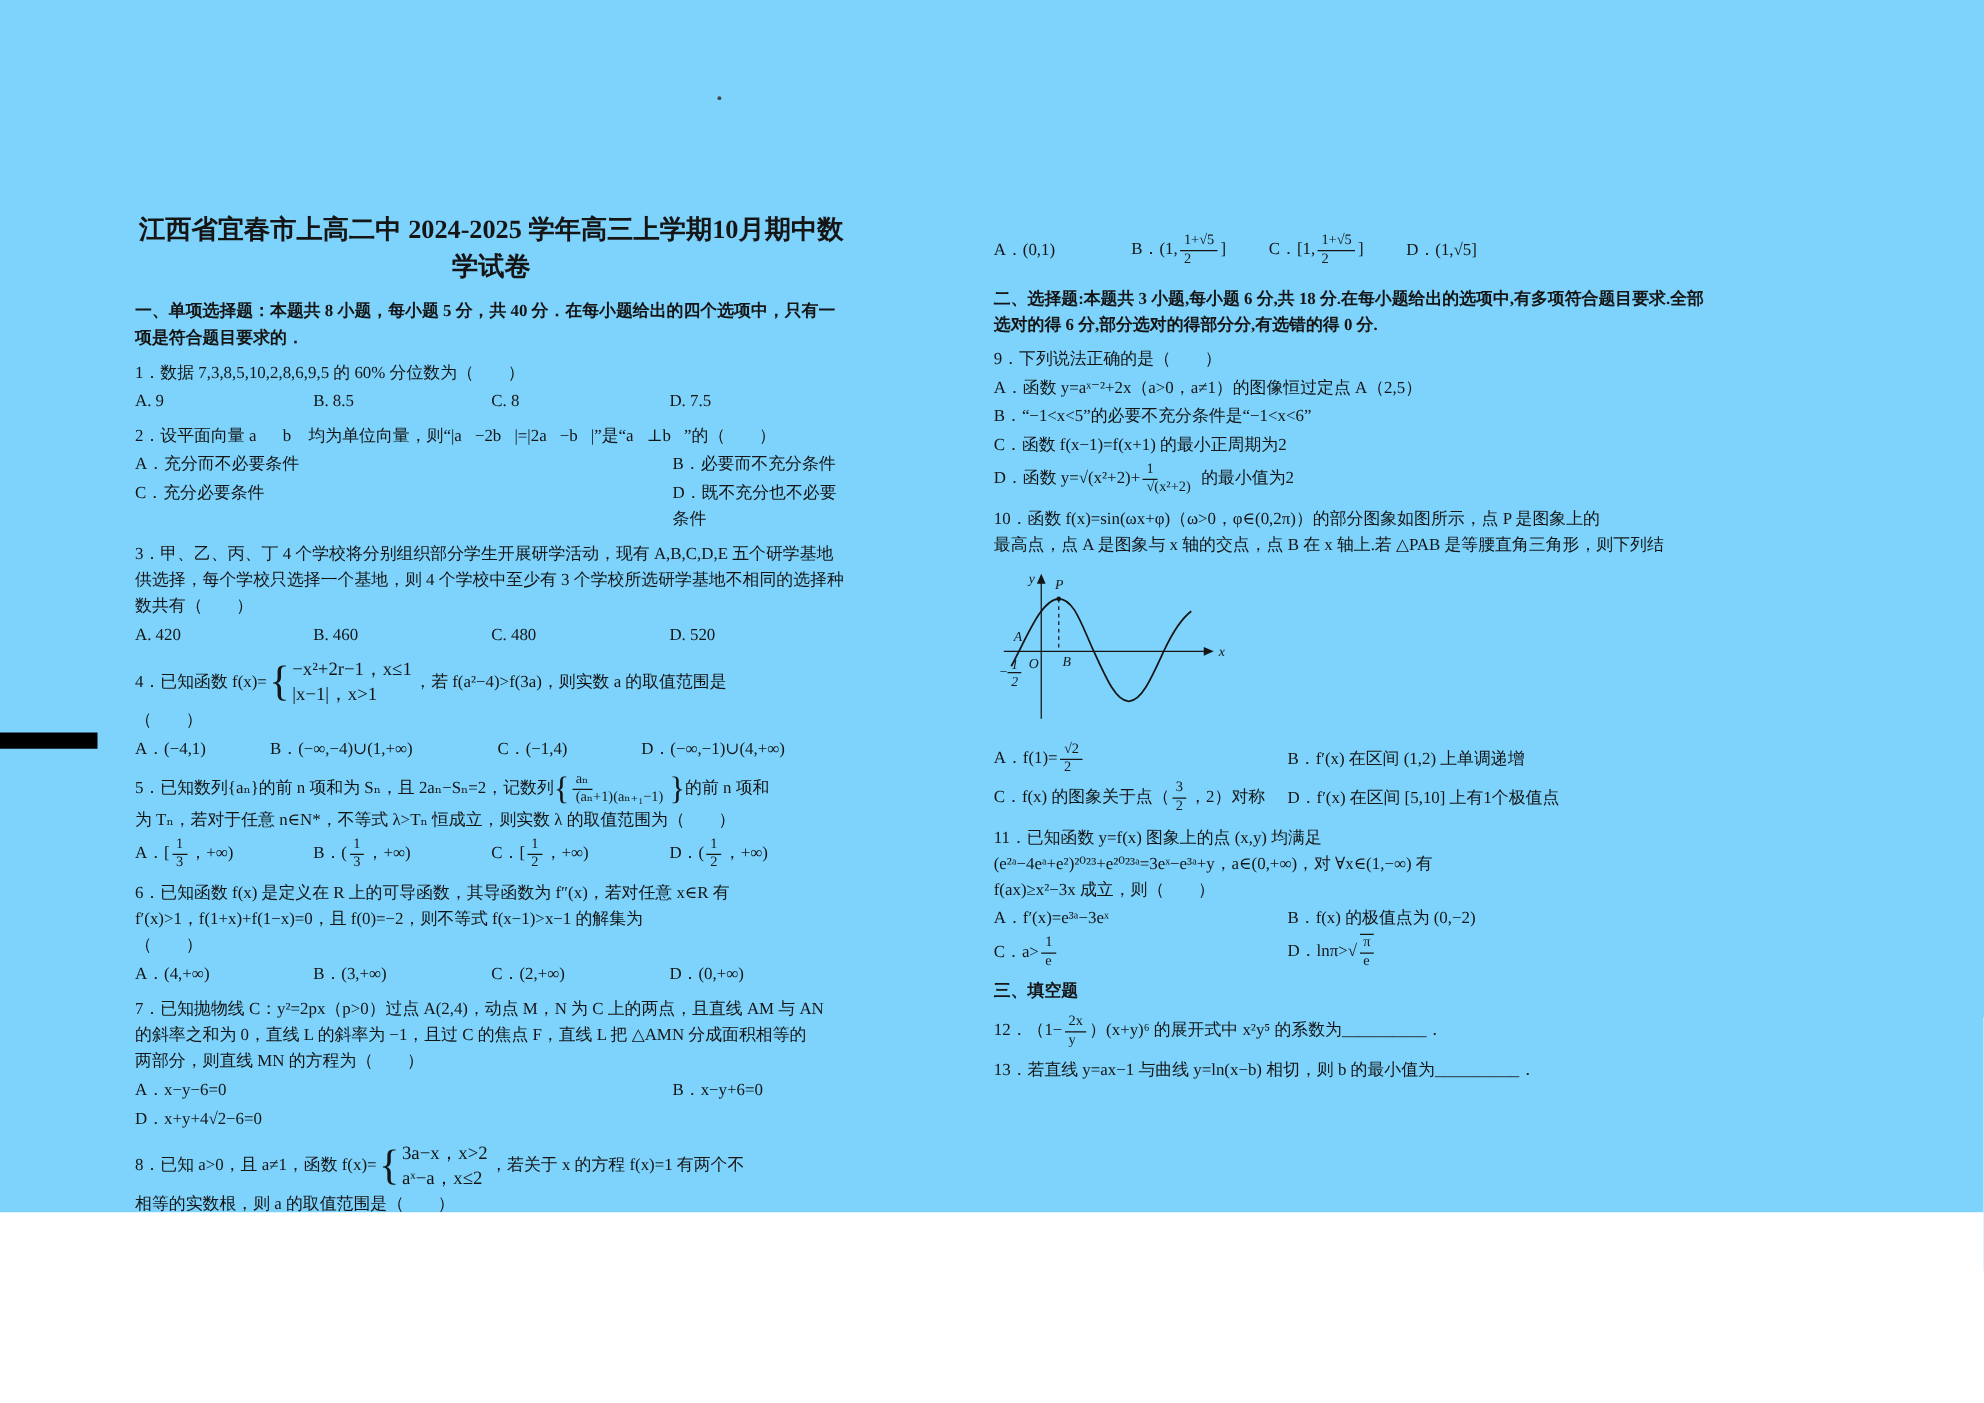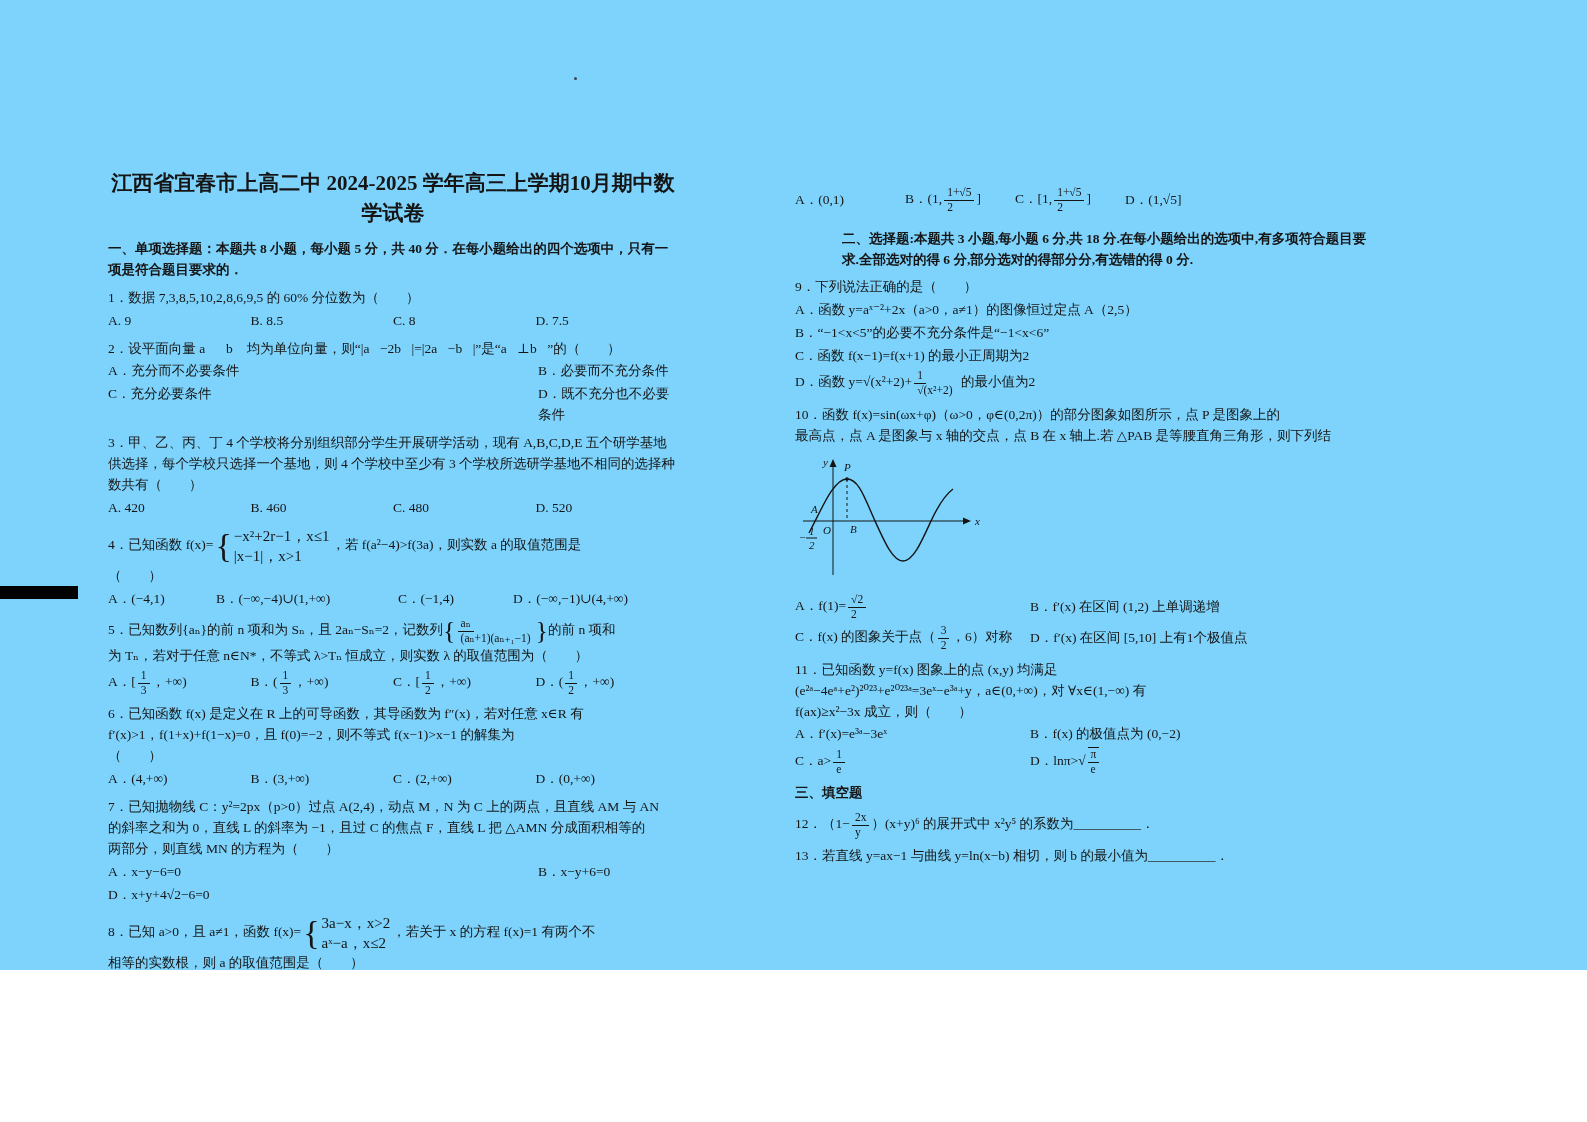--- a/index.html
+++ b/index.html
@@ -181,21 +181,21 @@
             <span class="fn">1+√5</span>
             <span class="fd">2</span>
           </span><span>]</span></span>
       <span><span>C．[1,</span><span class="frac">
             <span class="fn">1+√5</span>
             <span class="fd">2</span>
           </span><span>]</span></span>
       <span>D．(1,√5]</span>
     </div>
 
-    <p class="sec" style="margin-top:14px;margin-left:47px;">二、选择题:本题共 3 小题,每小题 6 分,共 18 分.在每小题给出的选项中,有多项符合题目要求.全部选对的得 6 分,部分选对的得部分分,有选错的得 0 分.</p>
+    <p class="sec" style="margin-top:14px;">二、选择题:本题共 3 小题,每小题 6 分,共 18 分.在每小题给出的选项中,有多项符合题目要求.全部选对的得 6 分,部分选对的得部分分,有选错的得 0 分.</p>
 
     <div class="q">
       <p class="qline">9．下列说法正确的是（　　）</p>
       <p class="optline">A．函数 y=aˣ⁻²+2x（a&gt;0，a≠1）的图像恒过定点 A（2,5）</p>
       <p class="optline">B．“−1&lt;x&lt;5”的必要不充分条件是“−1&lt;x&lt;6”</p>
       <p class="optline">C．函数 f(x−1)=f(x+1) 的最小正周期为2</p>
       <p class="optline"><span>D．函数 y=√(x²+2)+</span><span class="frac">
             <span class="fn">1</span>
             <span class="fd">√(x²+2)</span>
           </span><span> 的最小值为2</span></p>
@@ -236,21 +236,21 @@
         <span><span>A．f(1)=</span><span class="frac">
               <span class="fn">√2</span>
               <span class="fd">2</span>
             </span><span></span></span>
         <span>B．f′(x) 在区间 (1,2) 上单调递增</span>
       </div>
       <div class="opts opts2r">
         <span><span>C．f(x) 的图象关于点（</span><span class="frac">
               <span class="fn">3</span>
               <span class="fd">2</span>
-            </span><span>，6）对称</span></span>
+            </span><span>，2）对称</span></span>
         <span>D．f′(x) 在区间 [5,10] 上有1个极值点</span>
       </div>
     </div>
 
     <div class="q">
       <p class="qline">11．已知函数 y=f(x) 图象上的点 (x,y) 均满足</p>
       <p class="qline">(e²ᵃ−4eᵃ+e²)²⁰²³+e²⁰²³ᵃ=3eˣ−e³ᵃ+y，a∈(0,+∞)，对 ∀x∈(1,−∞) 有</p>
       <p class="qline">f(ax)≥x²−3x 成立，则（　　）</p>
       <div class="opts opts2r">
         <span>A．f′(x)=e³ᵃ−3eˣ</span>

